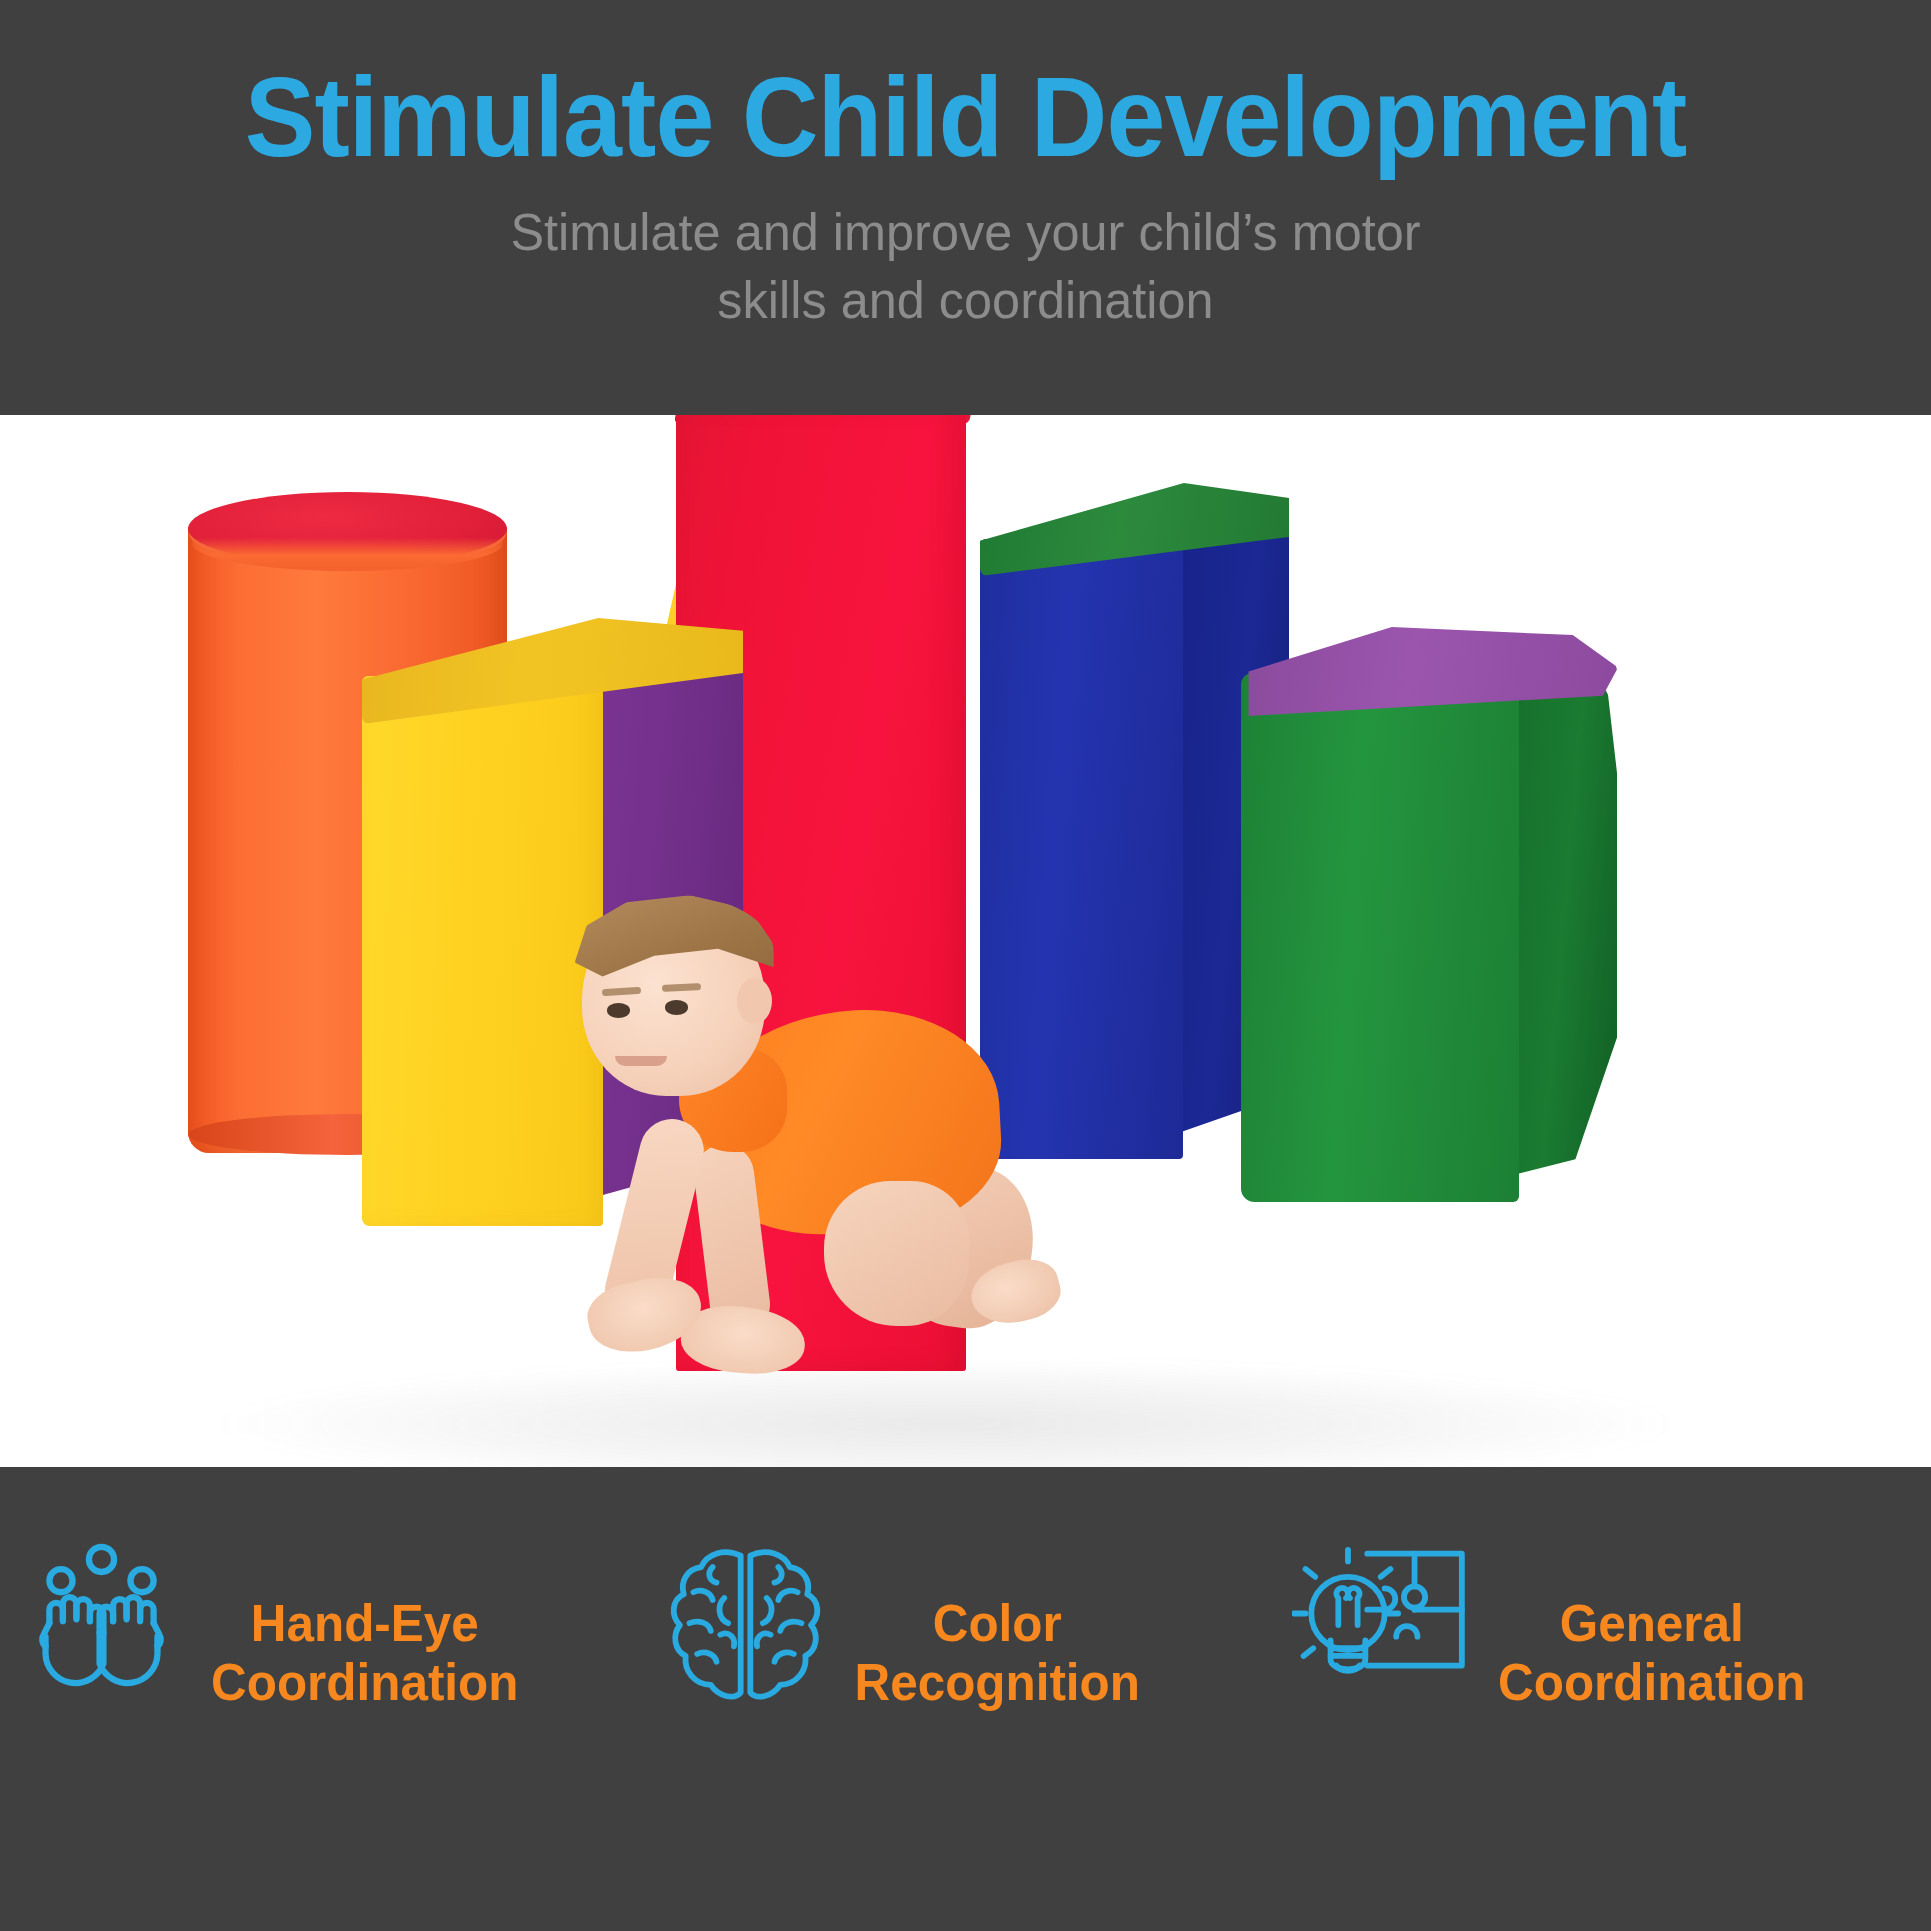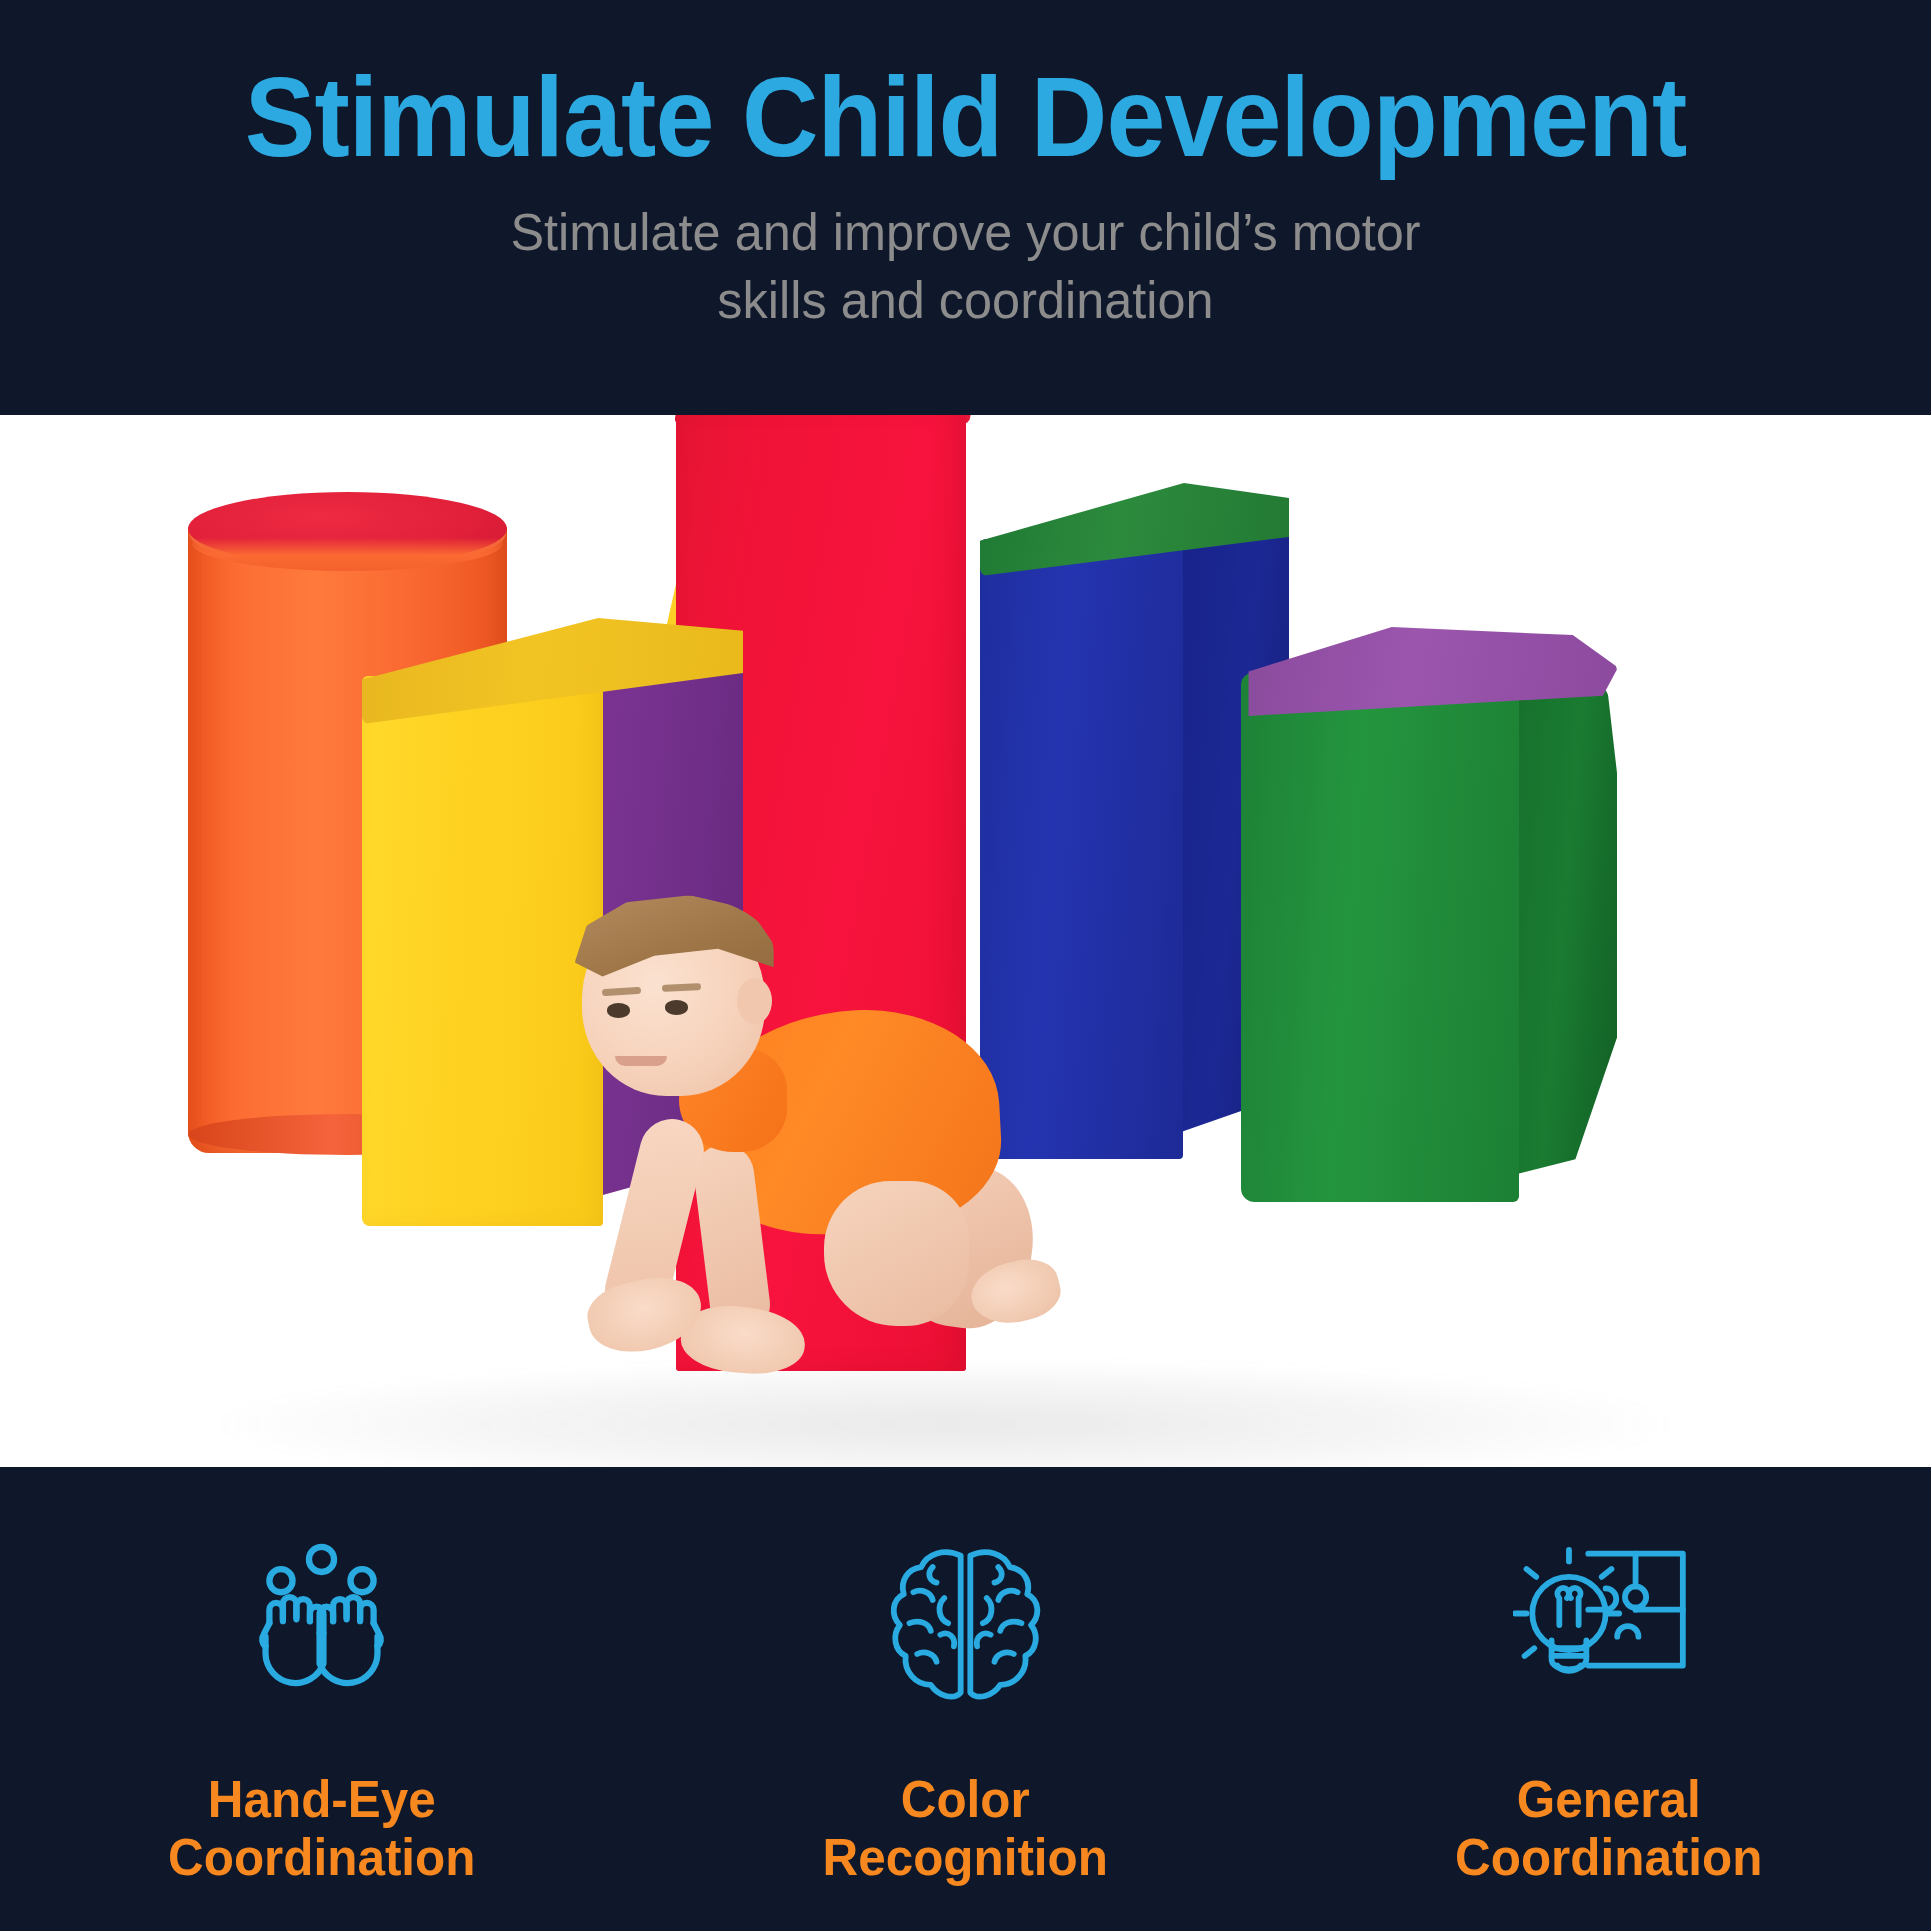--- a/index.html
+++ b/index.html
@@ -2,21 +2,21 @@
 <html><head>
 <meta charset="utf-8">
 <style>
   html,body{margin:0;padding:0;}
   body{
     width:1931px;height:1931px;
     background:#ffffff;
     font-family:"Liberation Sans", sans-serif;
     overflow:hidden;position:relative;
   }
-  .page{position:relative;width:1931px;height:1931px;background:#0f172a;}
+  .page{position:relative;width:1931px;height:1931px;background:#404040;}
 
   
   .header{position:absolute;top:0;left:0;width:1931px;text-align:center;}
   .title{
     margin:0;padding-top:60px;
     font-size:114px;line-height:1.0;
     font-weight:bold;
     letter-spacing:-1px;
     color:#2BA9E0;
     font-family:"Liberation Sans", sans-serif;
@@ -244,21 +244,21 @@
     border-radius:48% 42% 40% 52%;
     transform:rotate(-14deg);
   }
 
   
   .features{
     position:absolute;left:0;top:1535px;width:1931px;height:386px;
     display:flex;align-items:flex-start;
   }
   .feature{
-    flex:1 1 0;display:flex;flex-direction:column;align-items:center;
+    flex:1 1 0;display:flex;flex-direction:row;align-items:center;
   }
   .feature .icon{
     width:203px;height:183px;display:flex;align-items:center;justify-content:center;
   }
   .feature .icon svg{display:block;}
   .feature .label{
     margin-top:52px;
     font-size:52px;line-height:1.12;
     font-weight:bold;color:#F7881F;
     text-align:center;

